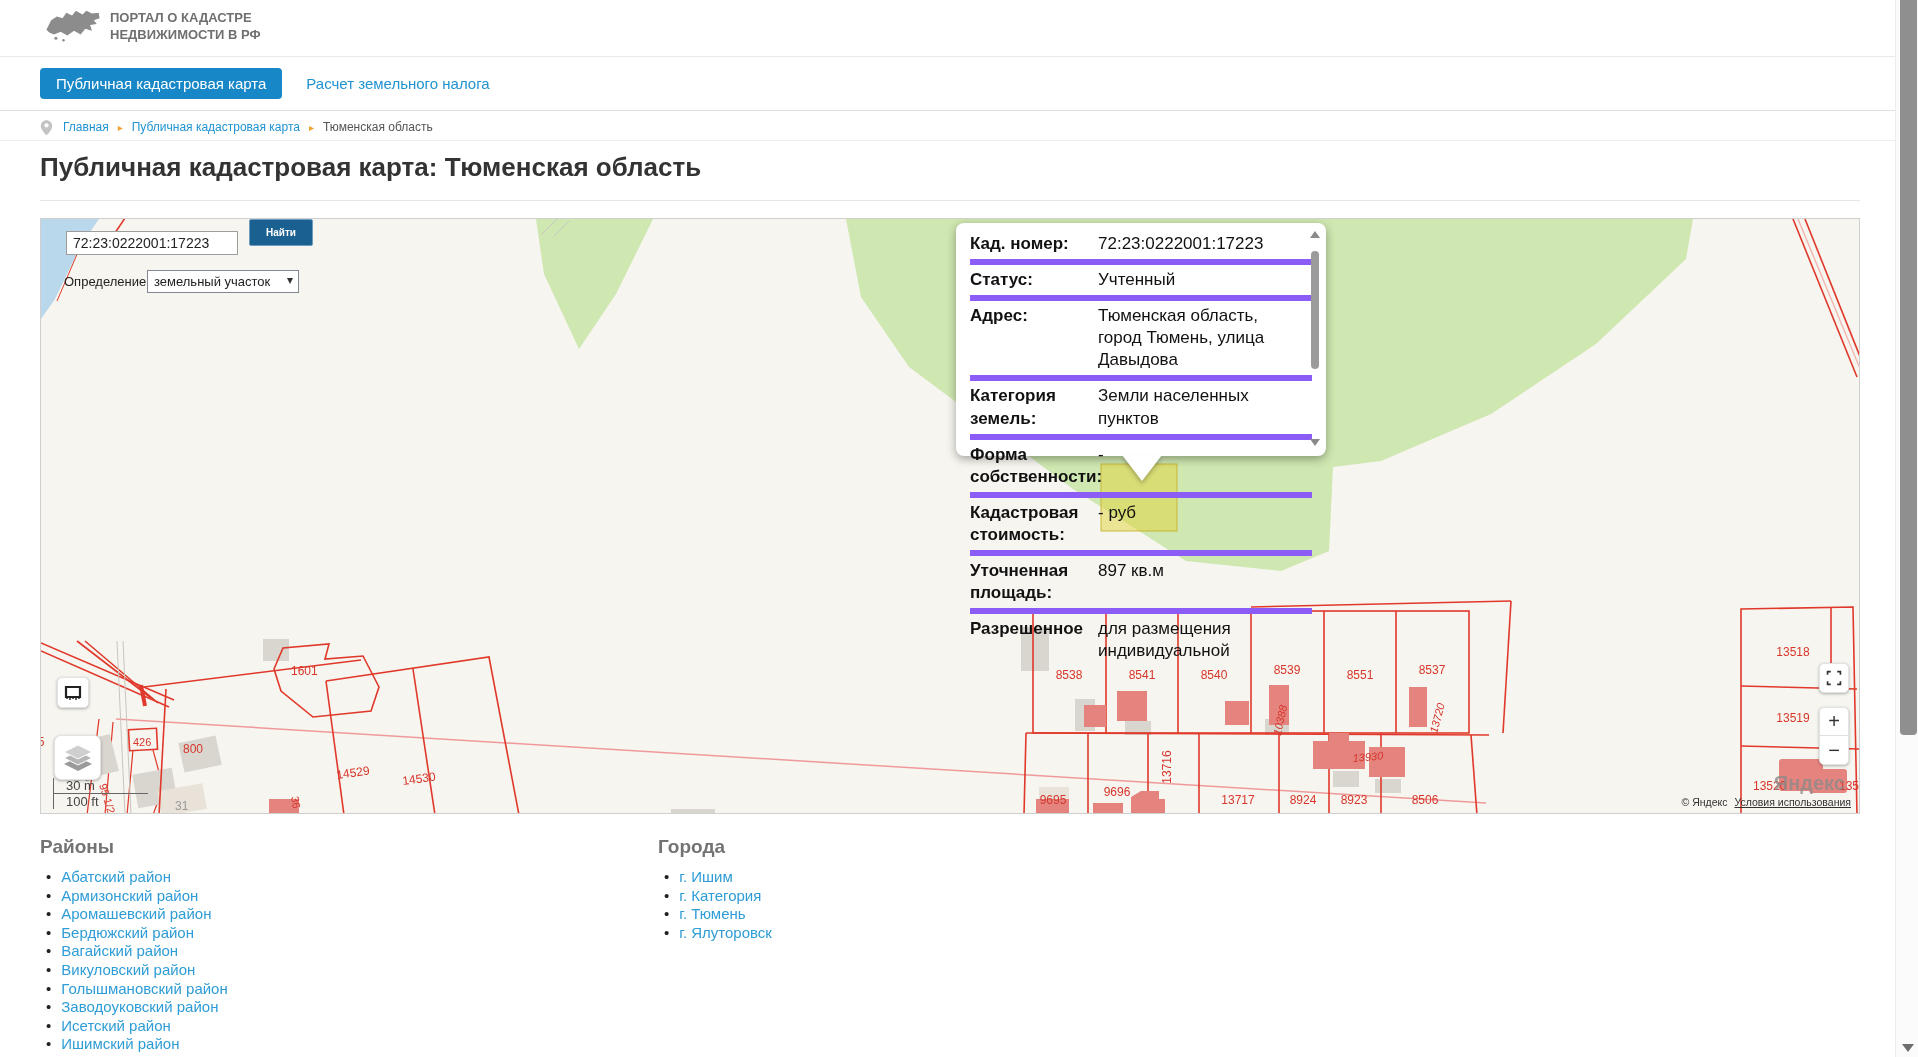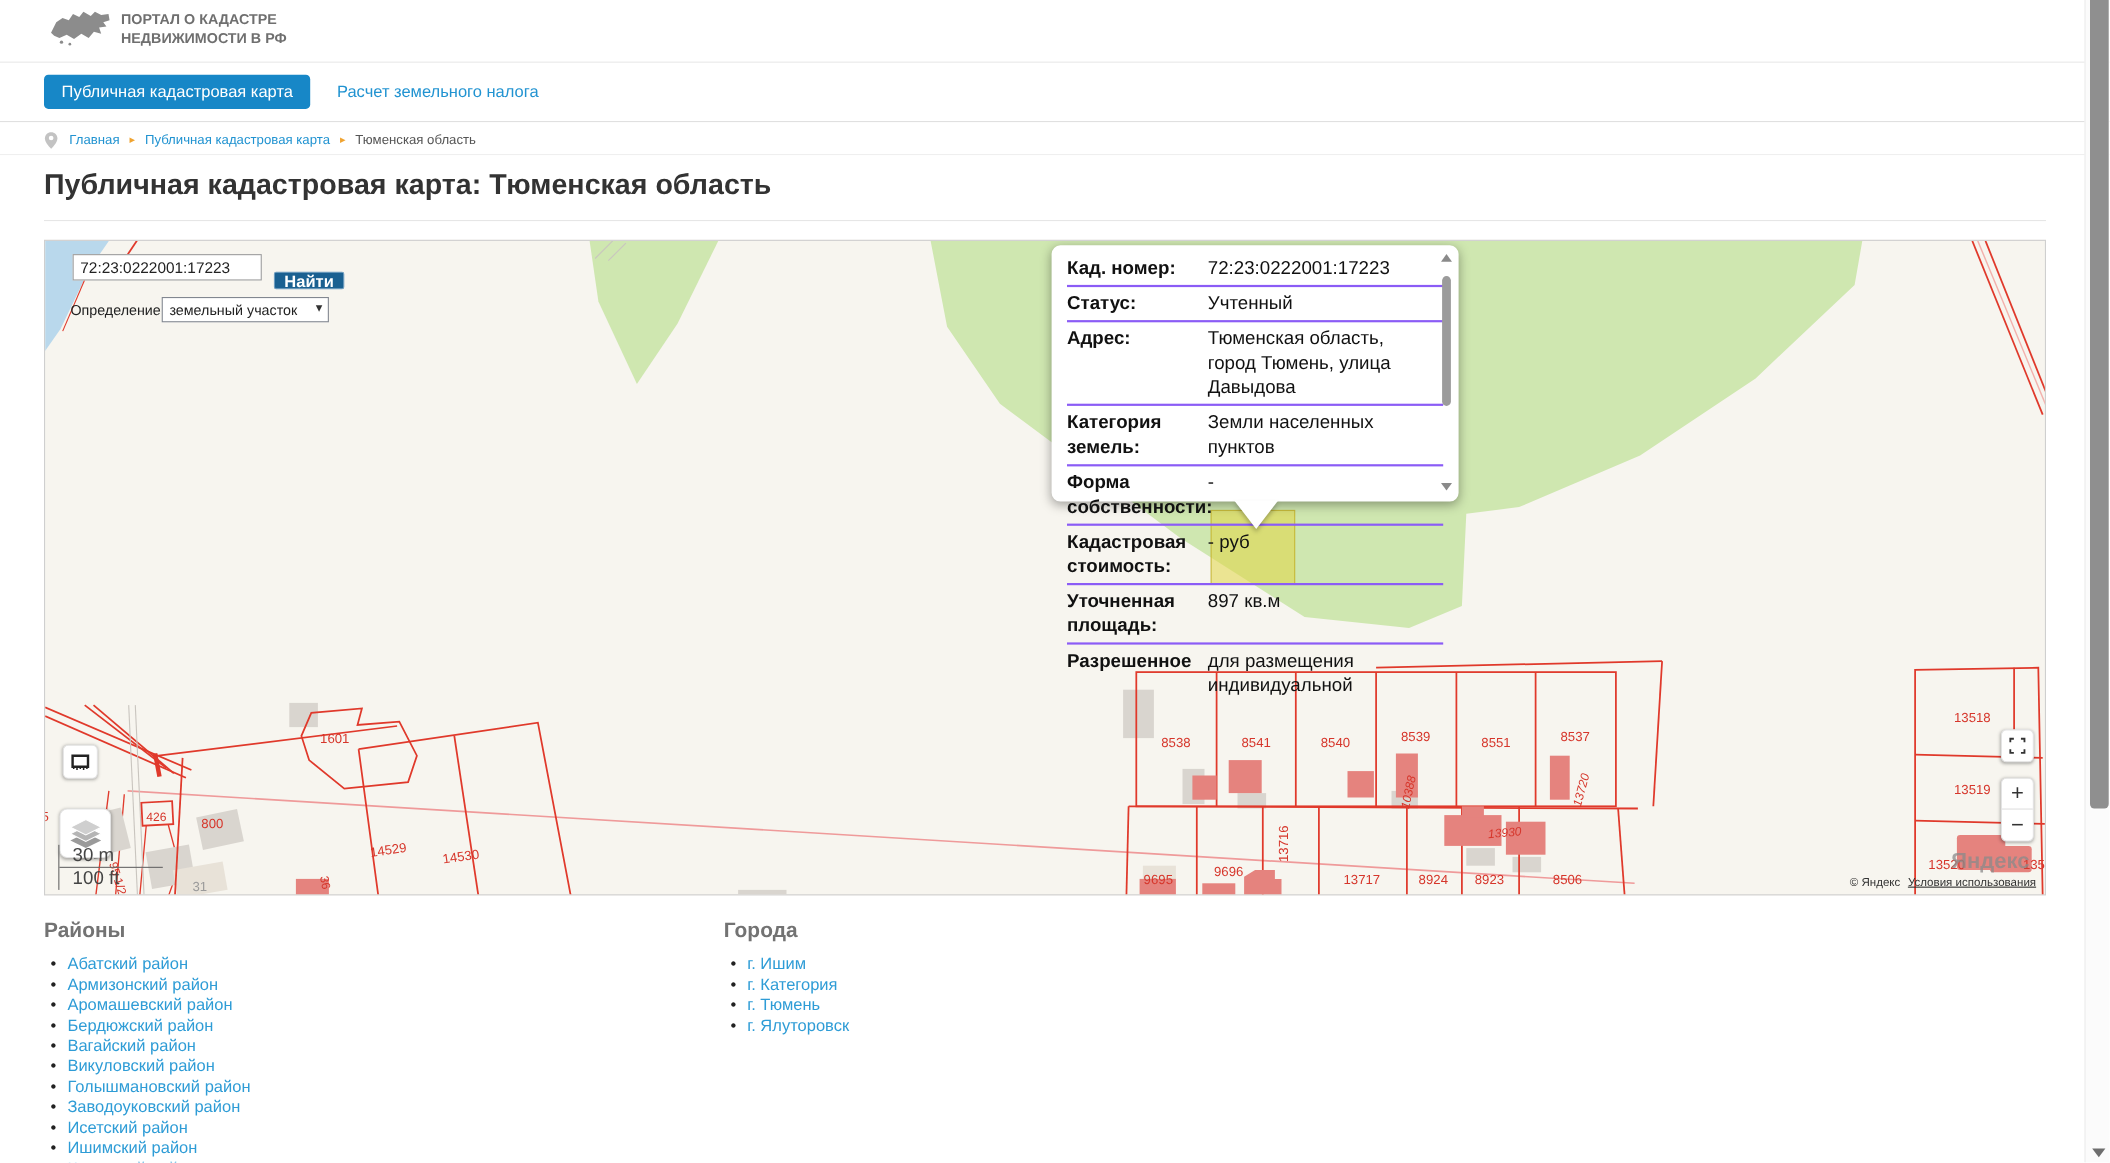--- a/index.html
+++ b/index.html
@@ -31,48 +31,48 @@
   svg text { font-family:"Liberation Sans", sans-serif; }
   .rlab { fill:#d6362b; font-size:12px; }
   .rlab-sm { fill:#d6362b; font-size:11px; }
   .glab { fill:#9a9a9a; font-size:12px; }
 
   .map-btn { position:absolute; background:#fff; border:1px solid #e3e3e3; border-radius:5px;
              box-shadow:0 1px 3px rgba(0,0,0,.3); display:flex; align-items:center; justify-content:center; cursor:pointer; }
 
   .searchbox { position:absolute; left:25px; top:12px; width:172px; height:24px; border:1px solid #9d9d9d;
                background:#fff; font-size:14px; padding:2px 6px; color:#222; }
-  .findbtn { position:absolute; left:208px; top:28px; width:64px; height:16px; background:#1a6091; color:#fff;
-             border:1px solid #6d9cbf; font-weight:bold; font-size:15px; border-radius:2px; cursor:pointer; }
+  .findbtn { position:absolute; left:208px; top:0; width:64px; height:27px; background:#1a6091; color:#fff;
+             border:1px solid #6d9cbf; font-weight:bold; font-size:10px; border-radius:2px; cursor:pointer; }
   .filter-label { position:absolute; left:23px; top:55px; font-size:13px; color:#222; }
   .filter-select { position:absolute; left:106px; top:51px; width:152px; height:23px; background:#fff;
                    border:1px solid #828790; font-size:13px; color:#222; padding:3px 20px 0 6px; cursor:pointer; }
   .filter-select .chev { position:absolute; right:5px; top:2px; font-size:12px; color:#333; }
 
   .zoomctl { position:absolute; left:1778px; top:488px; width:30px; height:58px; background:#fff; border-radius:5px;
              box-shadow:0 1px 3px rgba(0,0,0,.3); border:1px solid #e3e3e3; }
   .zoomctl div { height:28px; display:flex; align-items:center; justify-content:center; font-size:20px; color:#333; cursor:pointer; }
   .zoomctl div:first-child { border-bottom:1px solid #e0e0e0; }
 
   .scalebar { position:absolute; left:12px; bottom:4px; width:96px; border-left:1px solid #666; padding-left:0; }
-  .scalebar .m { font-size:17px; color:#444; padding-left:12px; }
+  .scalebar .m { font-size:13px; color:#444; padding-left:12px; }
   .scalebar .bar { height:1px; background:#666; width:94px; }
 
   .attrib { position:absolute; right:8px; bottom:5px; font-size:10.5px; color:#333; white-space:nowrap; }
   .attrib .terms { text-decoration:underline; cursor:pointer; color:#333; }
   .watermark { position:absolute; right:14px; bottom:18px; font-size:20px; font-weight:bold; color:#8a8a8a; opacity:.75;margin-top:11px; }
 
   
   .popup { position:absolute; left:915px; top:4px; width:370px; height:233px; background:#fff; border-radius:8px;
            box-shadow:0 3px 10px rgba(0,0,0,.35); padding:6px 14px 0 14px; }
   .popup:after { content:""; position:absolute; top:100%; left:166px; margin-top:-1px; width:0; height:0;
                  border-left:20px solid transparent; border-right:20px solid transparent; border-top:26px solid #fff;
                  filter:drop-shadow(0 3px 2px rgba(0,0,0,.25)); }
   .prow { display:grid; grid-template-columns:128px 1fr; padding:4px 24px 4px 0; font-size:17px; line-height:1.3; }
-  .prow + .prow { border-top:2px solid #8b5cf6; }
+  .prow + .prow { border-top:6px solid #8b5cf6; }
   .prow .pl { font-weight:bold; color:#111; }
   .prow .pv { color:#111; }
   .pscroll { position:absolute; top:8px; right:5px; bottom:10px; width:12px; }
   .pscroll .up, .pscroll .dn { position:absolute; left:1px; width:0; height:0; border-left:5px solid transparent; border-right:5px solid transparent; }
   .pscroll .up { top:0; border-bottom:7px solid #8a8a8a; }
   .pscroll .dn { bottom:0; border-top:7px solid #8a8a8a; }
   .pscroll .thumb { position:absolute; left:2px; top:20px; width:8px; height:118px; background:#9b9b9b; border-radius:4px; }
 
   
   .sec-title { position:absolute; font-size:19px; font-weight:bold; color:#737373; }

